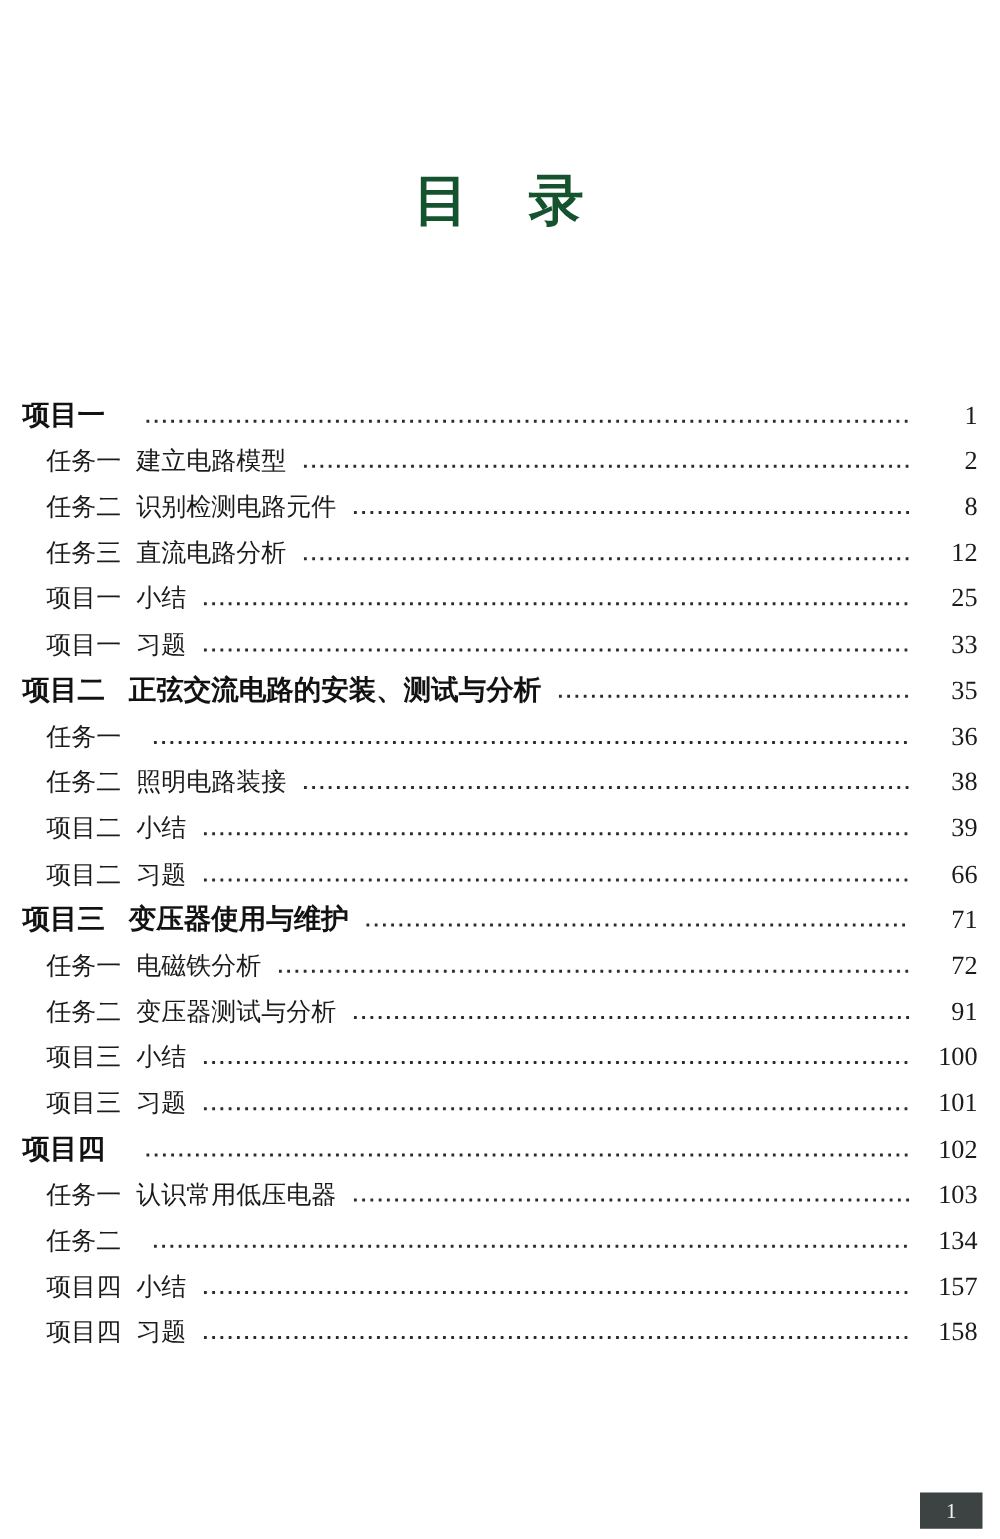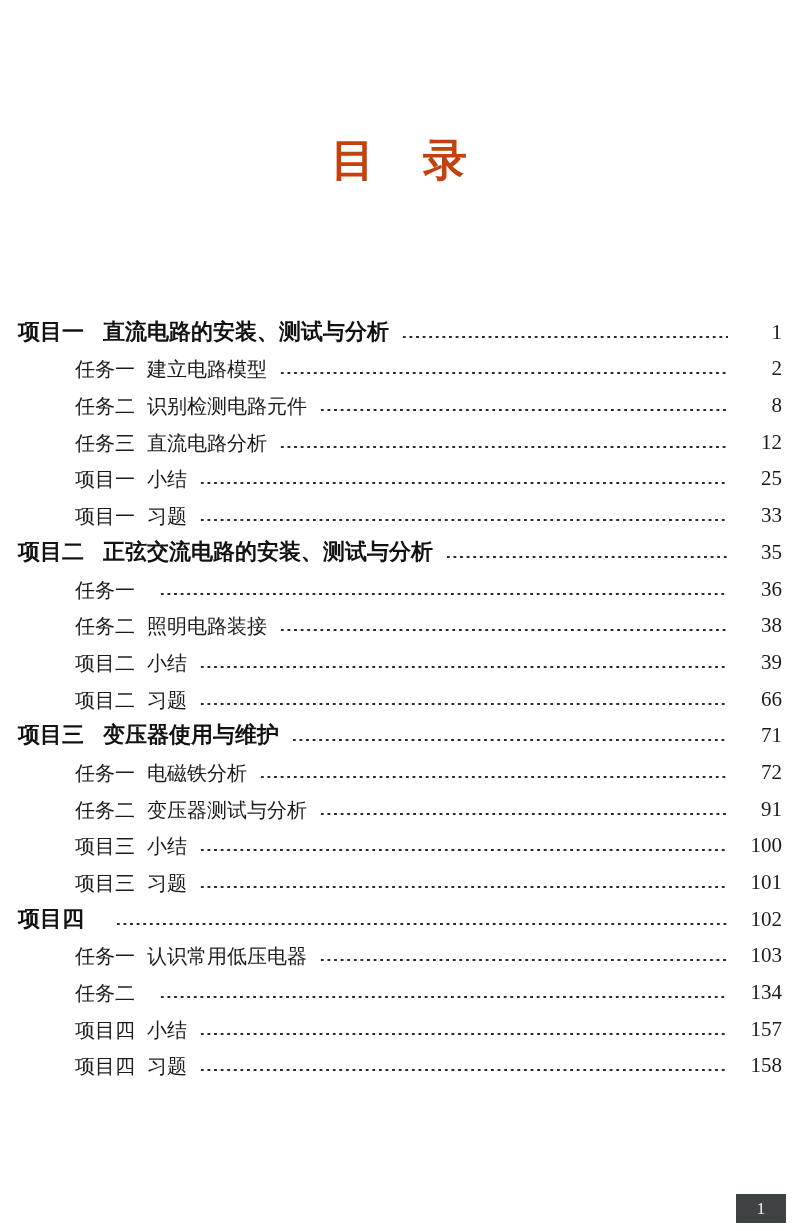--- a/index.html
+++ b/index.html
@@ -17,21 +17,21 @@
     overflow: hidden;
   }
   .title {
     margin: 0;
     padding-top: 139px;
     text-align: center;
     font-size: 44px;
     line-height: 1;
     font-weight: 700;
     letter-spacing: 2px;
-    color: #c2410c;
+    color: #14532d;
     font-family: "Liberation Serif", serif;
   }
   .toc {
     margin-top: 123px;
     padding: 0 18px 0 0;
   }
   .row {
     display: flex;
     align-items: flex-end;
     height: 36.7px;
@@ -41,21 +41,21 @@
   }
   .row .label {
     flex: 0 0 auto;
     display: inline-block;
   }
   .row.task {
     padding-left: 37px;
     font-family: "Liberation Serif", serif;
     font-weight: 400;
   }
-  .row.task .label { width: 72px; margin-left: 38px; }
+  .row.task .label { width: 72px; }
   .row.project {
     padding-left: 18px;
     font-family: "Liberation Sans", sans-serif;
     font-weight: 700;
     font-size: 22px;
     color: #121212;
   }
   .row.project .label { width: 85px; }
   .row .etitle {
     flex: 0 0 auto;
@@ -96,21 +96,20 @@
 </style>
 </head>
 <body>
 
 <div class="page">
   <h1 class="title">目　录</h1>
 
   <div class="toc" id="toc">
       <div class="row project">
     <span class="label">项目一</span>
-    <span class="etitle">直流电路的安装、测试与分析</span>
     <span class="leader"></span>
     <span class="pnum">1</span>
   </div>
       <div class="row task">
     <span class="label">任务一</span>
     <span class="etitle">建立电路模型</span>
     <span class="leader"></span>
     <span class="pnum">2</span>
   </div>
       <div class="row task">

